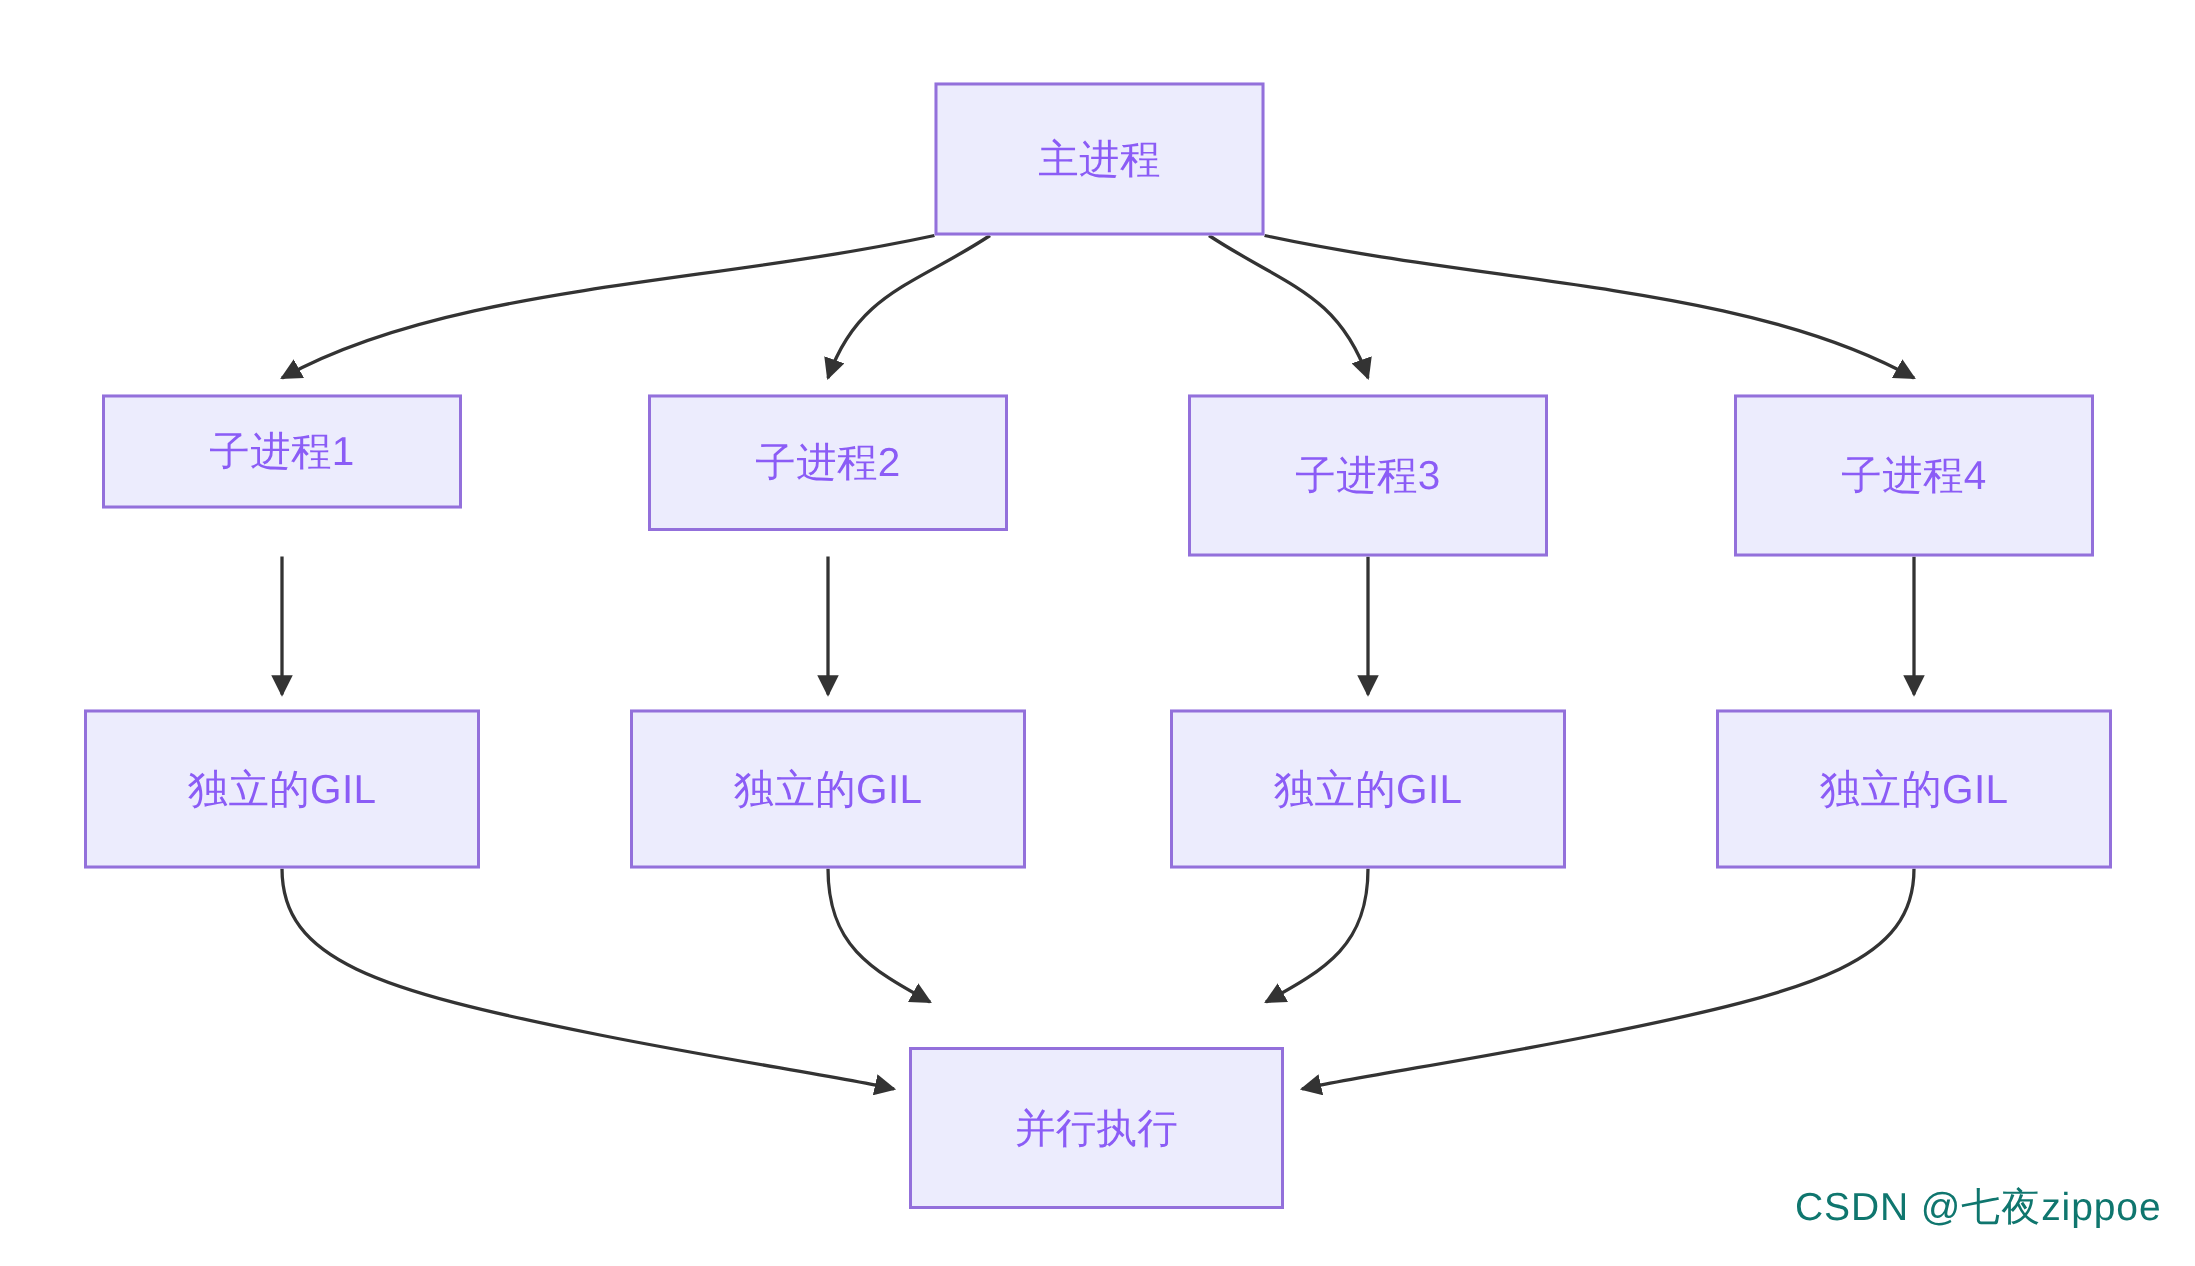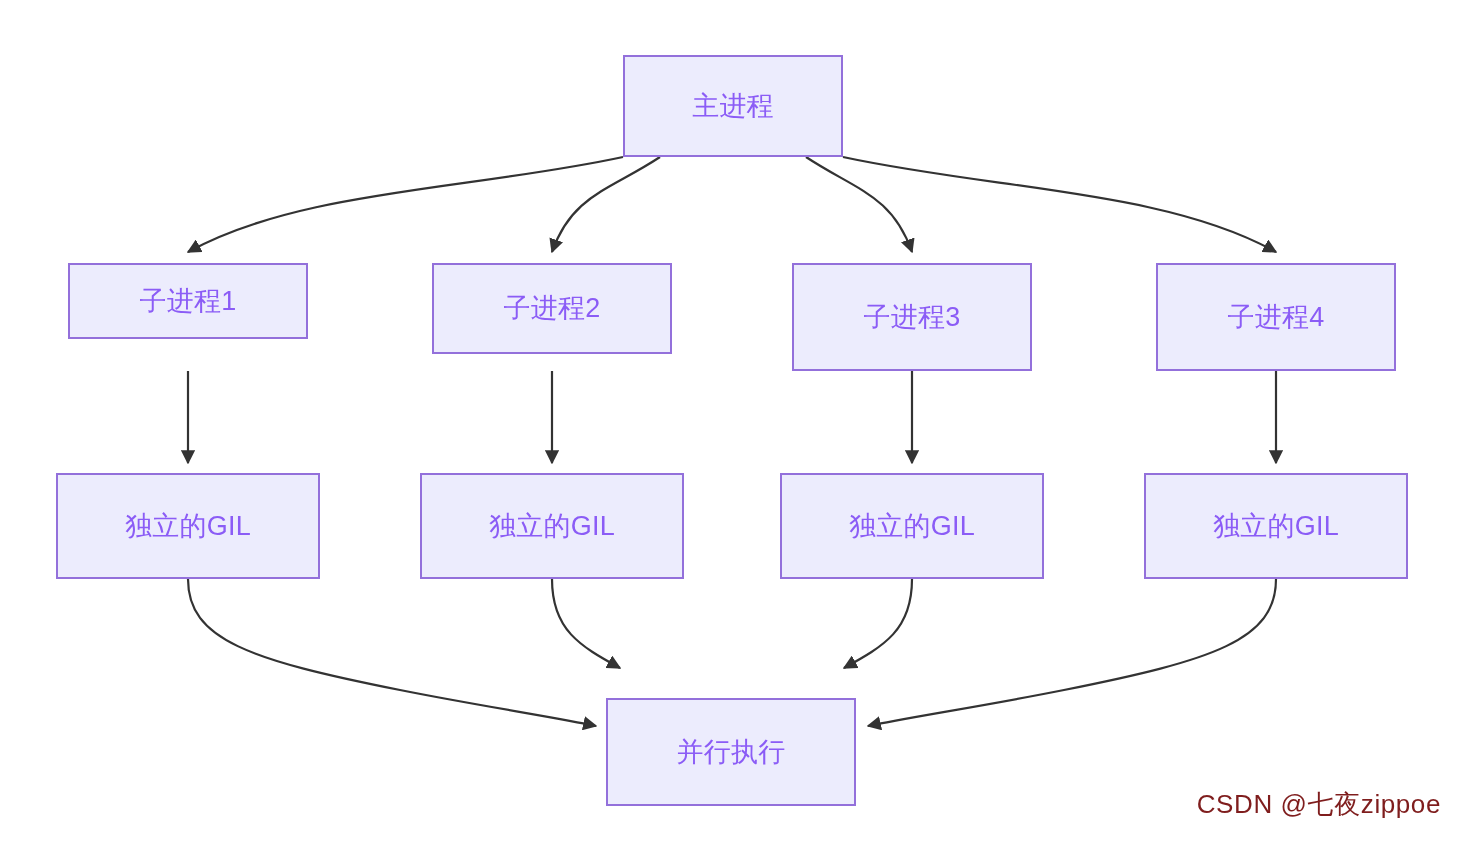--- a/index.html
+++ b/index.html
@@ -40,21 +40,21 @@
     white-space: nowrap;
     z-index: 2;
   }
   .node-label {
     display: block;
   }
   #watermark {
     position: absolute;
     right: 22px;
     bottom: 22px;
-    color: #7f1d1d;
+    color: #0f766e;
     font-size: 26px;
     letter-spacing: 0.6px;
     white-space: nowrap;
     z-index: 3;
     user-select: none;
   }
 </style>
 </head>
 <body>
 

